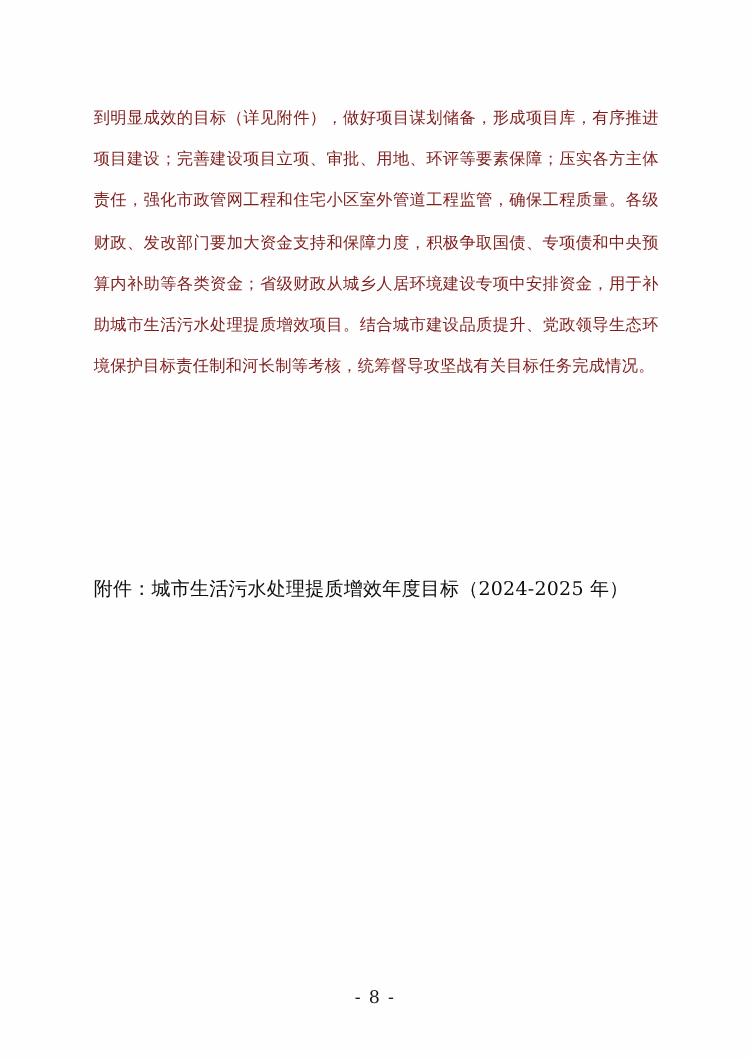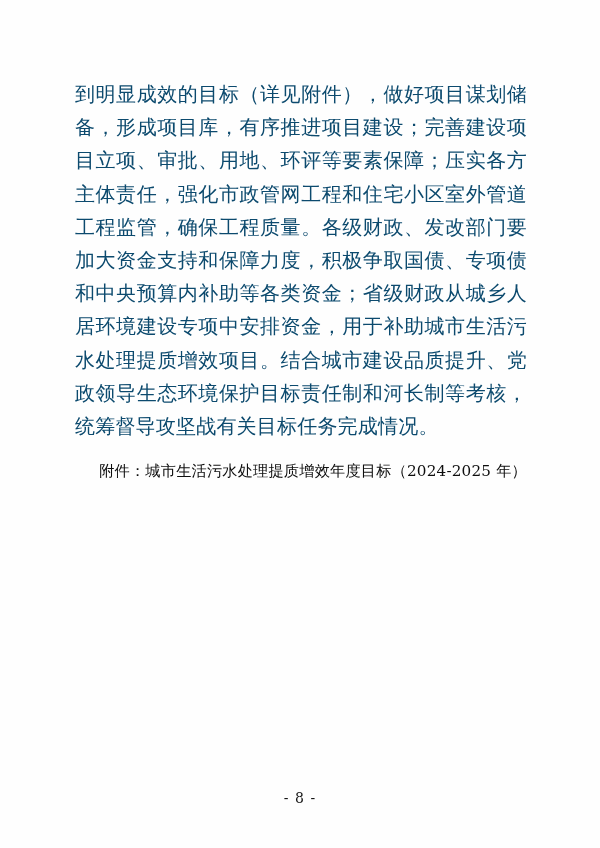--- a/index.html
+++ b/index.html
@@ -23,42 +23,42 @@
     height: 848px;
     background: #fefefe;
   }
   .body-block {
     position: absolute;
     left: 75px;
     top: 78px;
     width: 452px;
   }
   .para {
-    font-size: 20px;
+    font-size: 13px;
     line-height: 33.2px;
     text-align: justify;
     text-justify: inter-ideograph;
     letter-spacing: 0.2px;
     margin: 0;
-    color: #0c4a6e;
+    color: #7f1d1d;
   }
   .para.indent {
     text-indent: 2em;
   }
   .spacer-sm {
     height: 17px;
   }
   .attachment {
     position: absolute;
     left: 75px;
     top: 455px;
     width: 452px;
     font-size: 15.2px;
     line-height: 33.2px;
-    text-align: right;
+    text-align: left;
     letter-spacing: 0.2px;
     color: #0d0d0d;
   }
   .page-number {
     position: absolute;
     left: 0;
     top: 790px;
     width: 600px;
     text-align: center;
     font-size: 14px;

